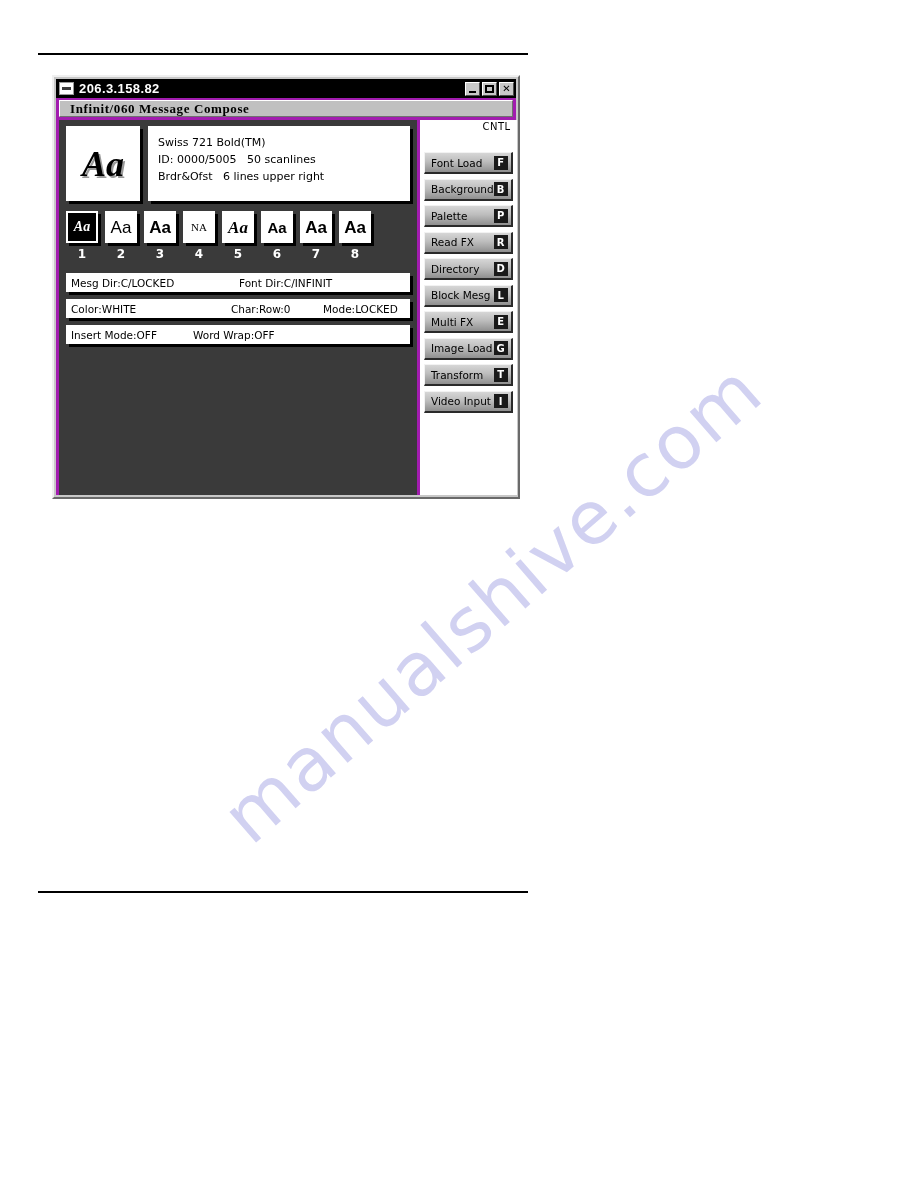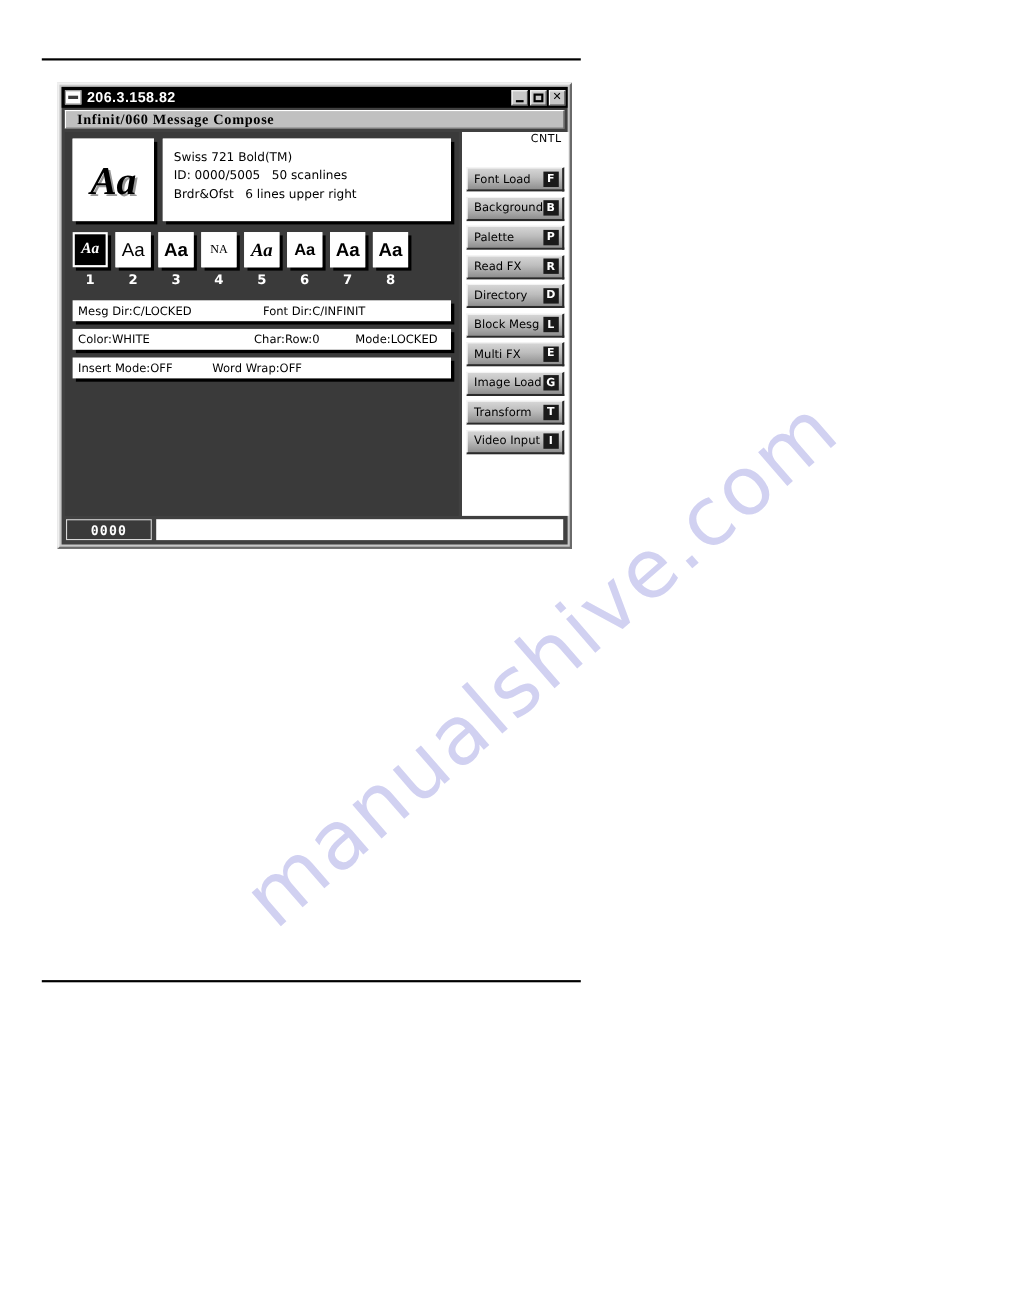--- a/index.html
+++ b/index.html
@@ -55,21 +55,21 @@
     border-top: 2px solid #f0f0f0;
     border-left: 2px solid #f0f0f0;
     border-right: 2px solid #6a6a6a;
     border-bottom: 2px solid #6a6a6a;
     box-sizing: border-box;
     padding: 2px;
   }
   .window-inner {
     width: 100%;
     height: 100%;
-    background: #404040;
+    background: #a21caf;
     box-sizing: border-box;
     display: flex;
     flex-direction: column;
   }
 
   .titlebar {
     height: 19px;
     background: #000000;
     display: flex;
     align-items: center;
@@ -512,19 +512,15 @@
           <span class="cbtn-key">T</span>
         </div>
         <div class="cbtn">
           <span class="cbtn-label">Video Input</span>
           <span class="cbtn-key">I</span>
         </div>
       </div>
 
     </div>
 
-    <div class="bottom-bar">
-      <div class="counter">0000</div>
-      <div class="entry-field"></div>
-    </div>
 
   </div>
 </div>
 
 </body></html>

